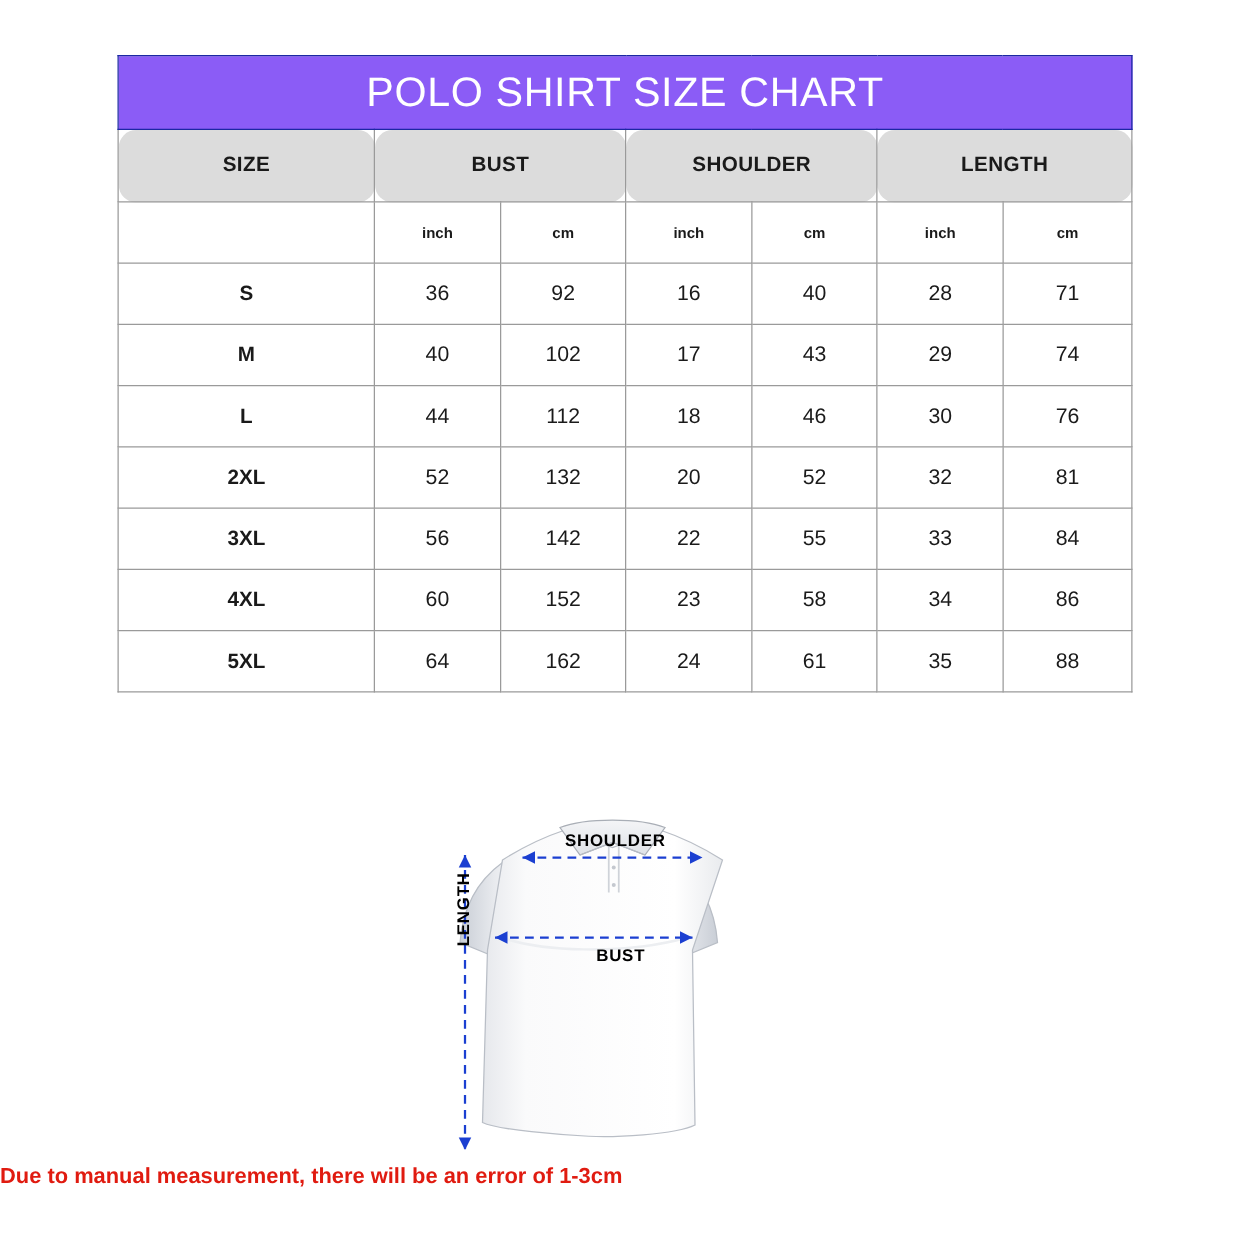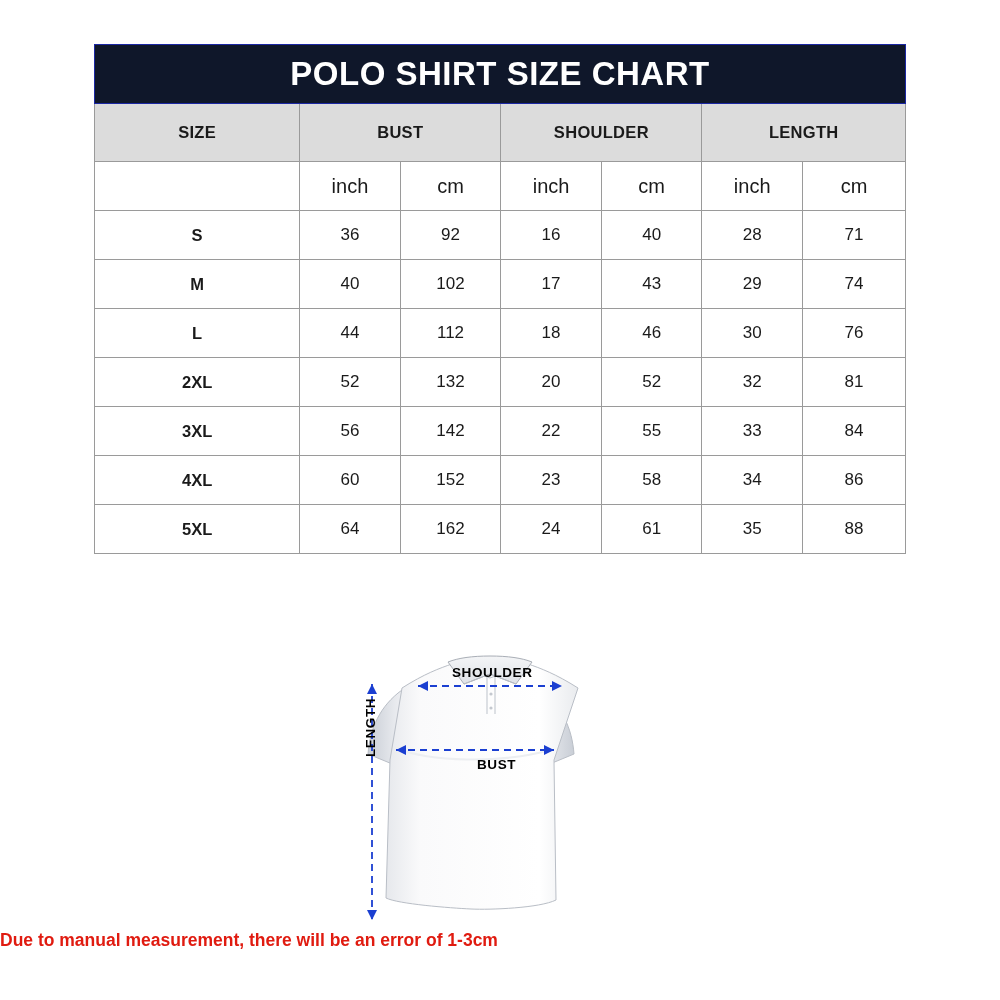--- a/index.html
+++ b/index.html
@@ -29,38 +29,39 @@
     table-layout: fixed;
   }
   table.size-chart td,
   table.size-chart th {
     border: 1px solid #9a9a9a;
     text-align: center;
     vertical-align: middle;
     padding: 0;
   }
   .title-cell {
-    background: #0f172a;
+    background: #8b5cf6;
     color: #ffffff;
     font-size: 33px;
-    font-weight: bold;
+    font-weight: normal;
     letter-spacing: 0.5px;
     height: 58px;
     border: 1px solid #1b27a3 !important;
   }
   .hdr-cell {
     background: #dcdcdc;
     font-size: 16.5px;
     font-weight: bold;
     height: 57px;
     letter-spacing: 0.3px;
+    border-radius: 14px;
   }
   .unit-cell {
-    font-size: 20px;
-    font-weight: normal;
+    font-size: 12px;
+    font-weight: bold;
     height: 48px;
     background: #ffffff;
   }
   .unit-blank {
     background: #ffffff;
   }
   .size-cell {
     font-size: 16.5px;
     font-weight: bold;
     height: 48px;

